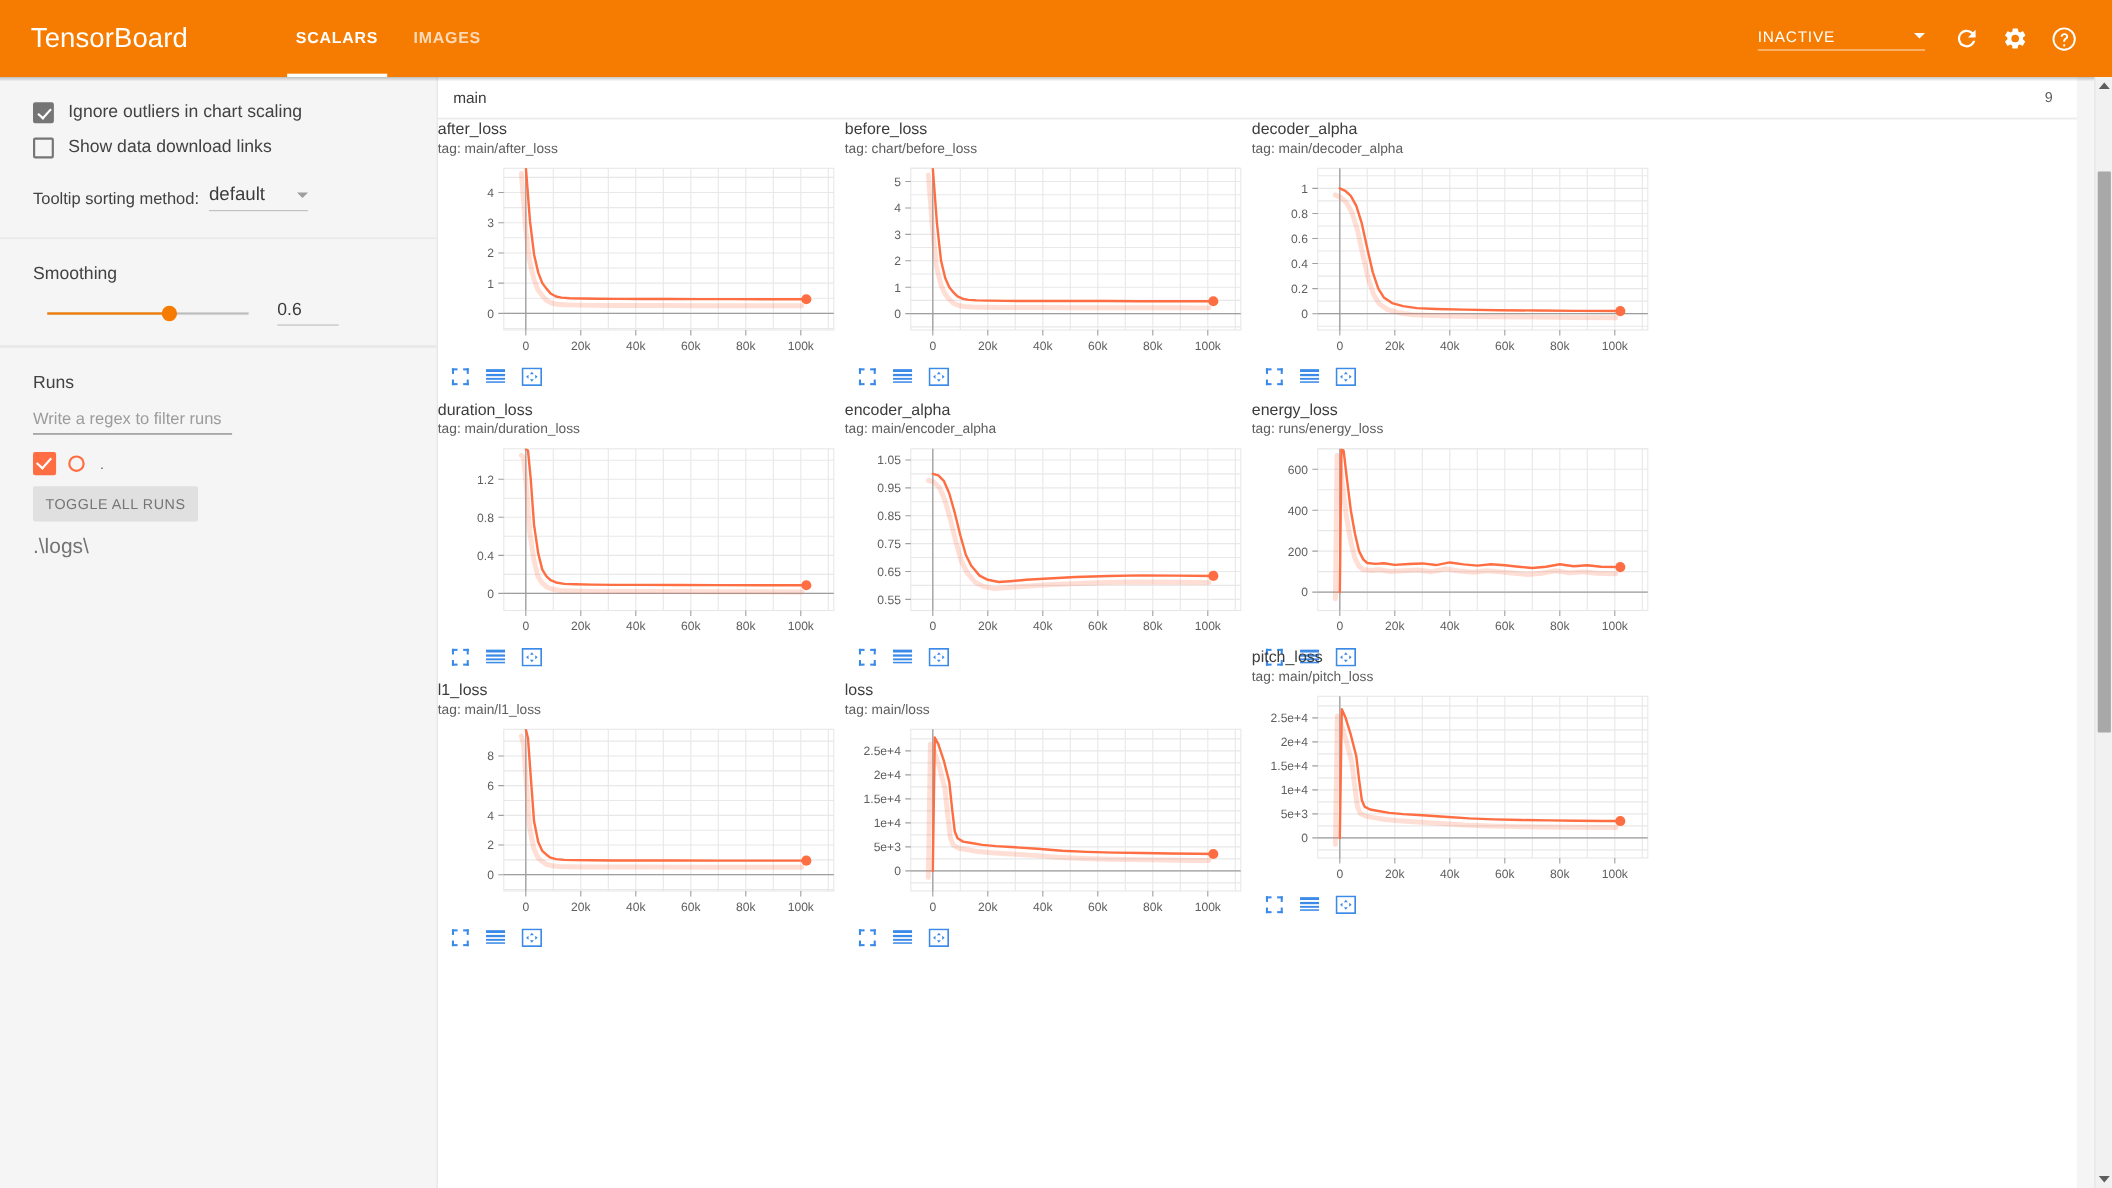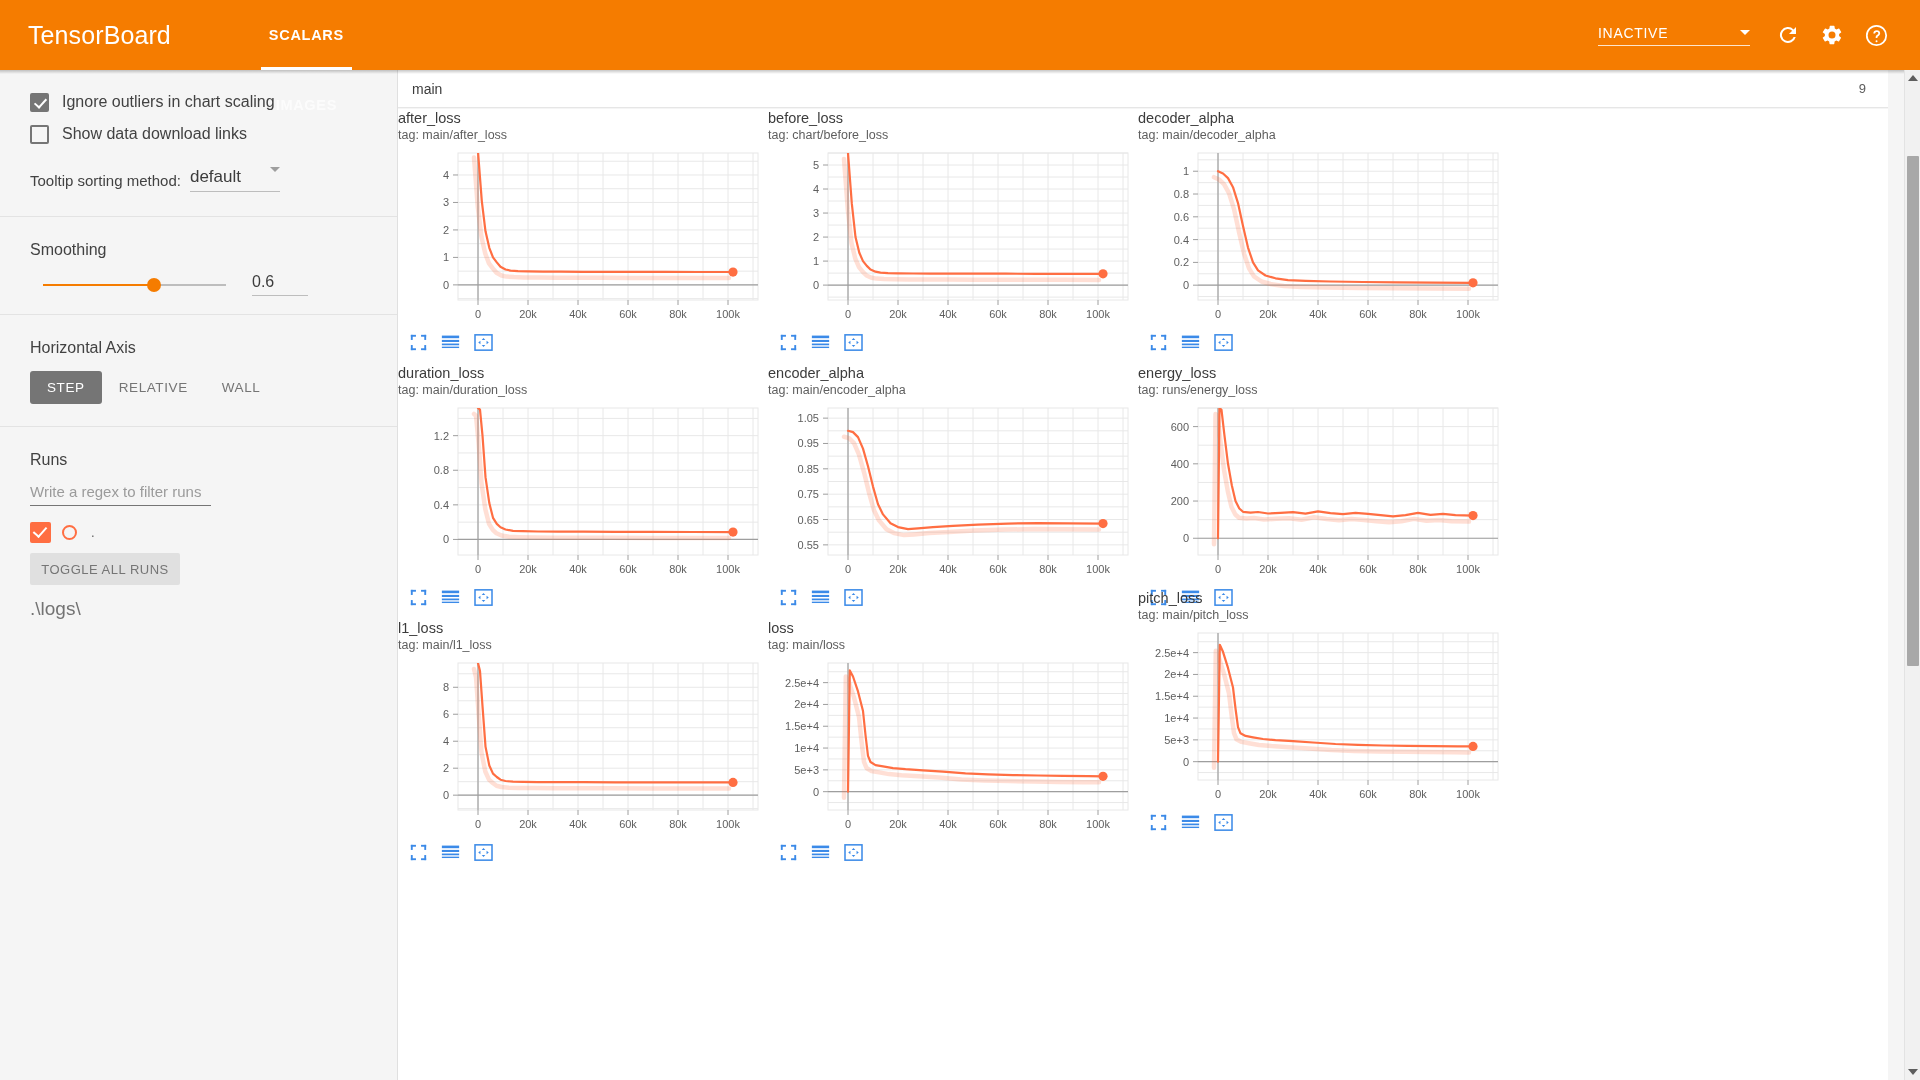--- a/index.html
+++ b/index.html
@@ -20,21 +20,21 @@
     z-index: 20;
   }
   .brand {
     color: #fff;
     font-size: 25px;
     font-weight: 500;
     letter-spacing: .1px;
     margin-left: 28px;
     white-space: nowrap;
   }
-  .tabs { display: flex; align-items: center; height: 70px; margin-left: 82px; flex-direction: column; }
+  .tabs { display: flex; align-items: center; height: 70px; margin-left: 82px; }
   .tab {
     color: rgba(255,255,255,.72);
     font-size: 14.5px;
     font-weight: 700;
     letter-spacing: .7px;
     padding: 0 16px;
     height: 70px;
     line-height: 70px;
     position: relative;
     cursor: pointer;
@@ -119,21 +119,21 @@
 
   .tooltip-row {
     display: flex; align-items: flex-end;
     margin-top: 17px; padding-bottom: 2px;
   }
   .tooltip-row .lbl { font-size: 15px; color: #424242; white-space: nowrap; padding-bottom: 3px; }
   .ddl {
     margin-left: 9px;
     width: 90px;
     border-bottom: 1px solid #bdbdbd;
-    display: flex; align-items: flex-start;
+    display: flex; align-items: center;
     padding-bottom: 4px;
     cursor: pointer;
   }
   .ddl .val { font-size: 17px; color: #3c3c3c; }
   .ddl .caret-g {
     margin-left: auto;
     width: 0; height: 0;
     border-left: 5px solid transparent;
     border-right: 5px solid transparent;
     border-top: 5px solid #9e9e9e;
@@ -393,28 +393,20 @@
       <div class="slider-track">
         <div class="slider-fill"></div>
         <div class="slider-thumb"></div>
       </div>
       <div class="smooth-val">0.6</div>
     </div>
   </div>
 
   <div class="sb-divider"></div>
 
-  <div class="sb-section">
-    <div class="sb-title">Horizontal Axis</div>
-    <div class="seg-group">
-      <div class="seg active">STEP</div>
-      <div class="seg">RELATIVE</div>
-      <div class="seg">WALL</div>
-    </div>
-  </div>
 
   <div class="sb-divider"></div>
 
   <div class="sb-section">
     <div class="sb-title">Runs</div>
     <input class="regex-input" type="text" placeholder="Write a regex to filter runs" style="">
     <div class="run-row">
       <span class="run-cb"></span>
       <span class="run-circle"></span>
       <span class="run-name">.</span>

